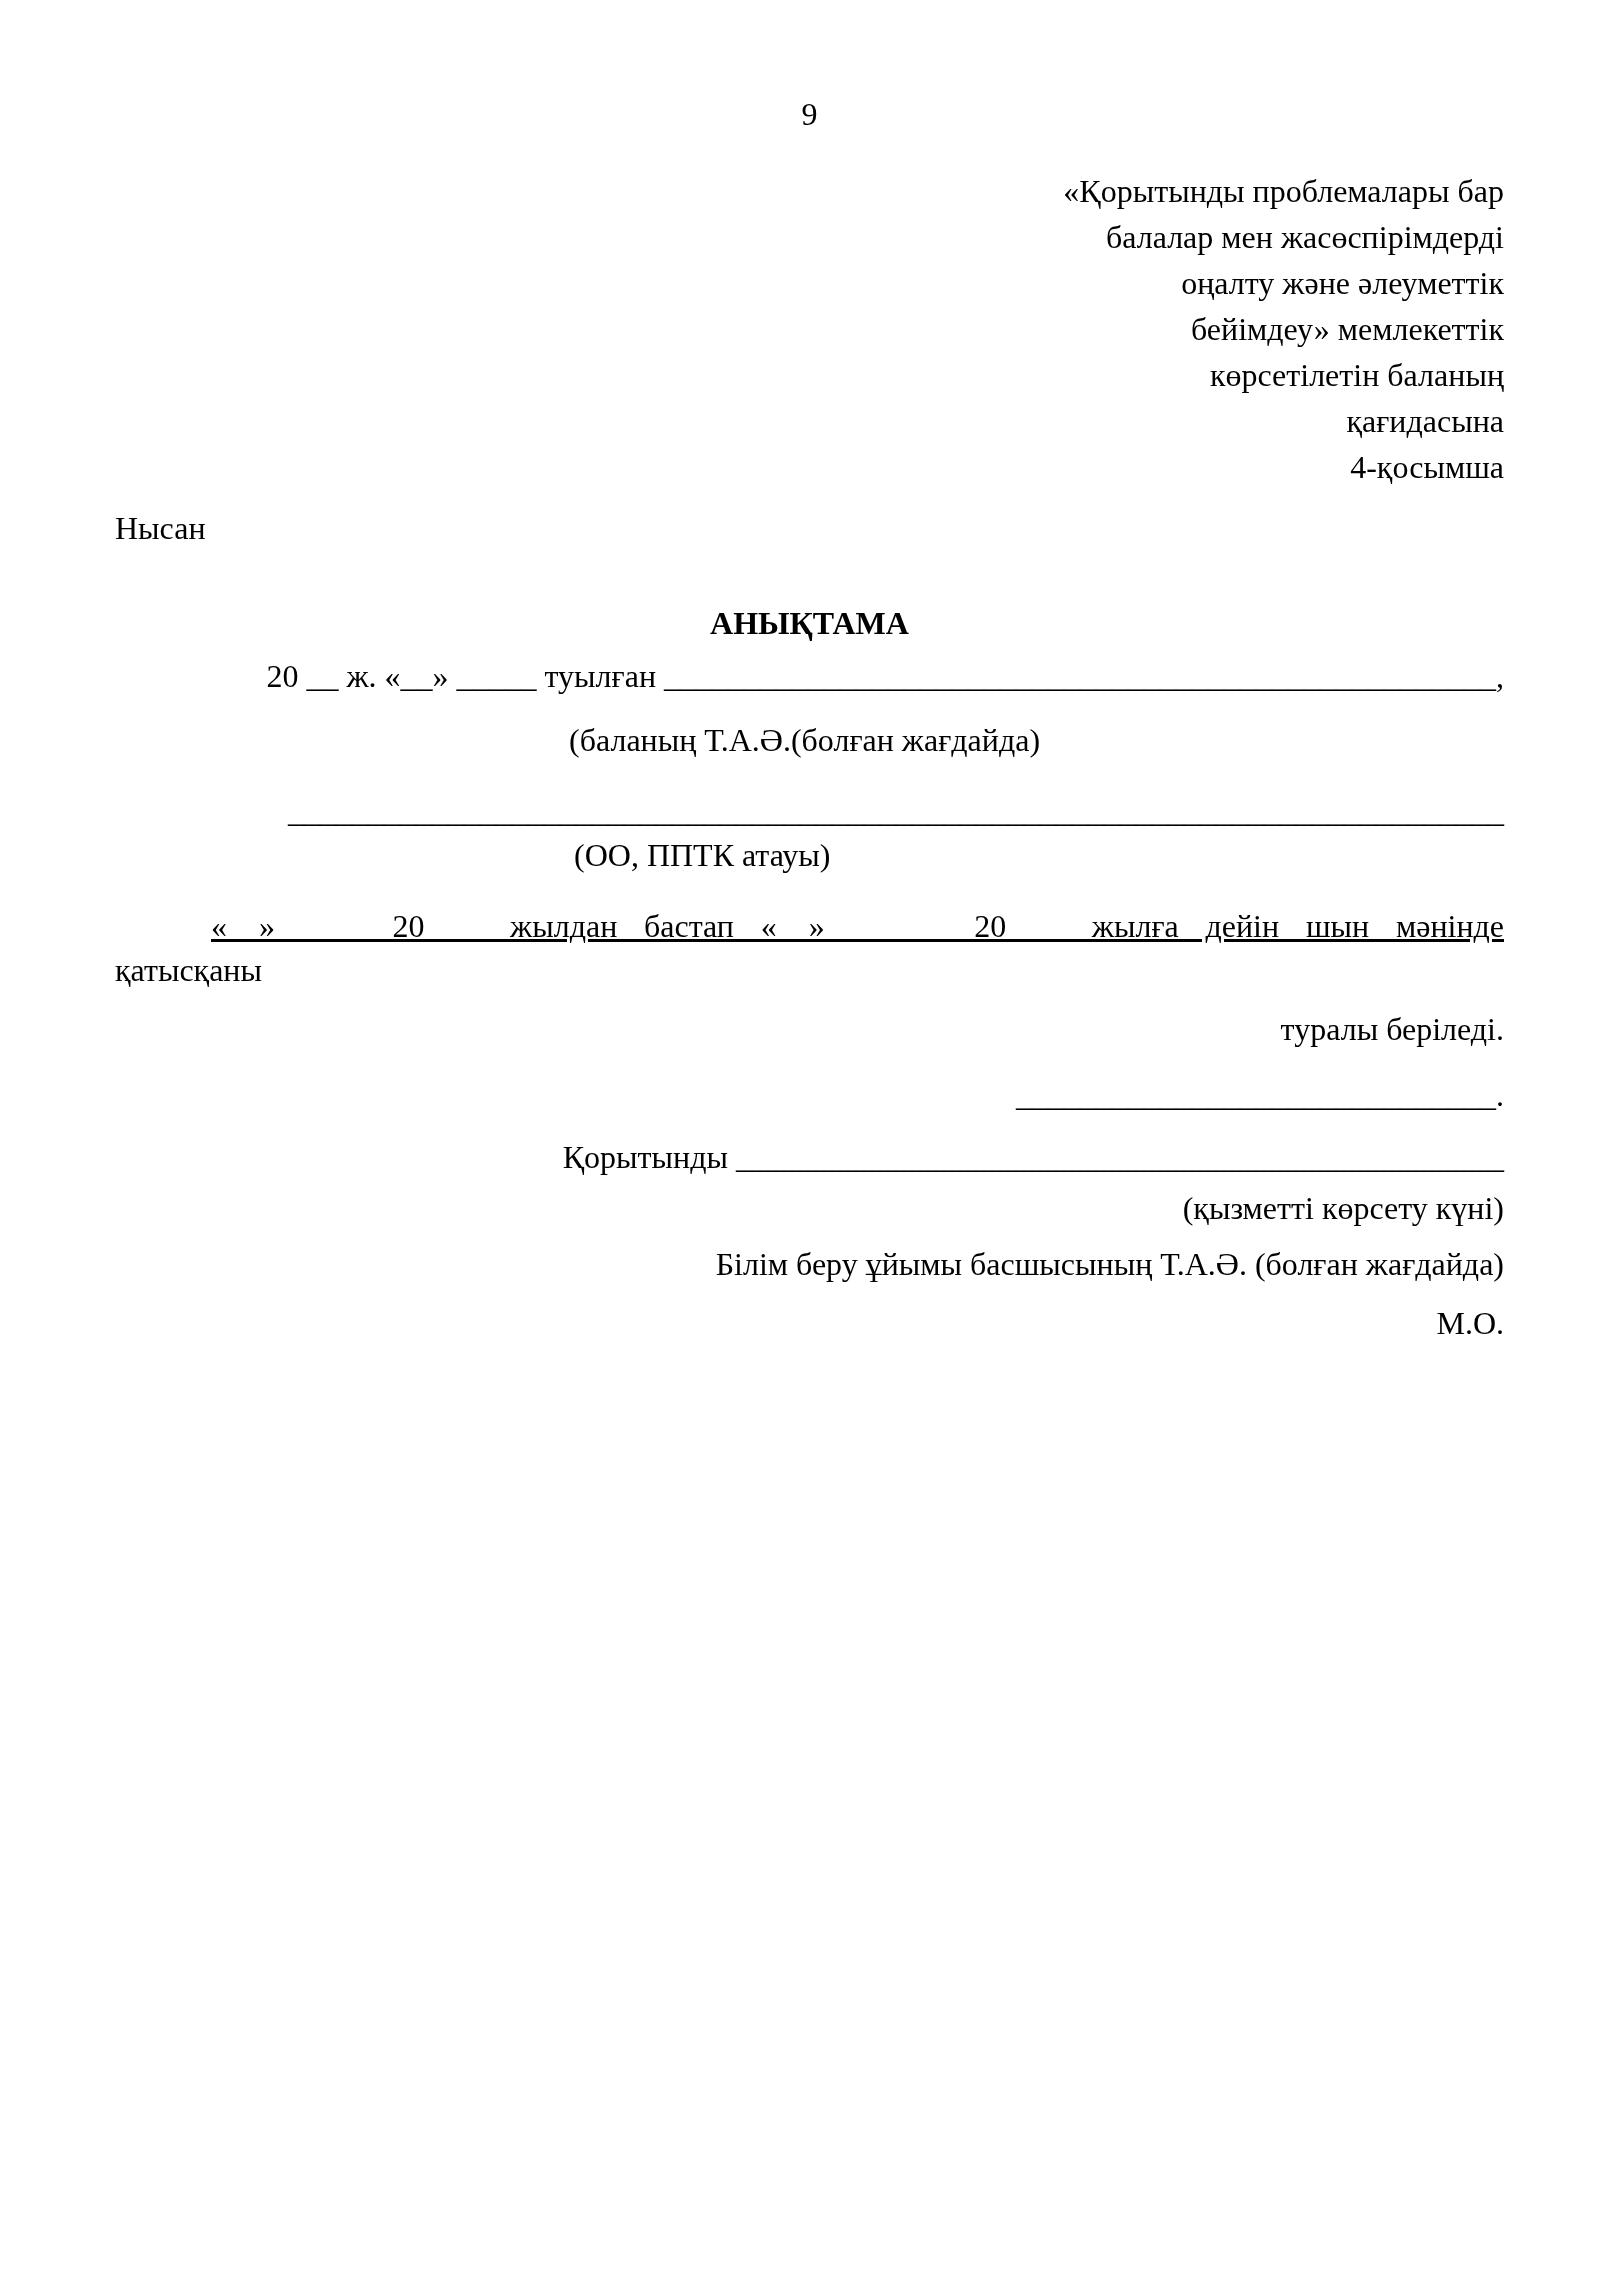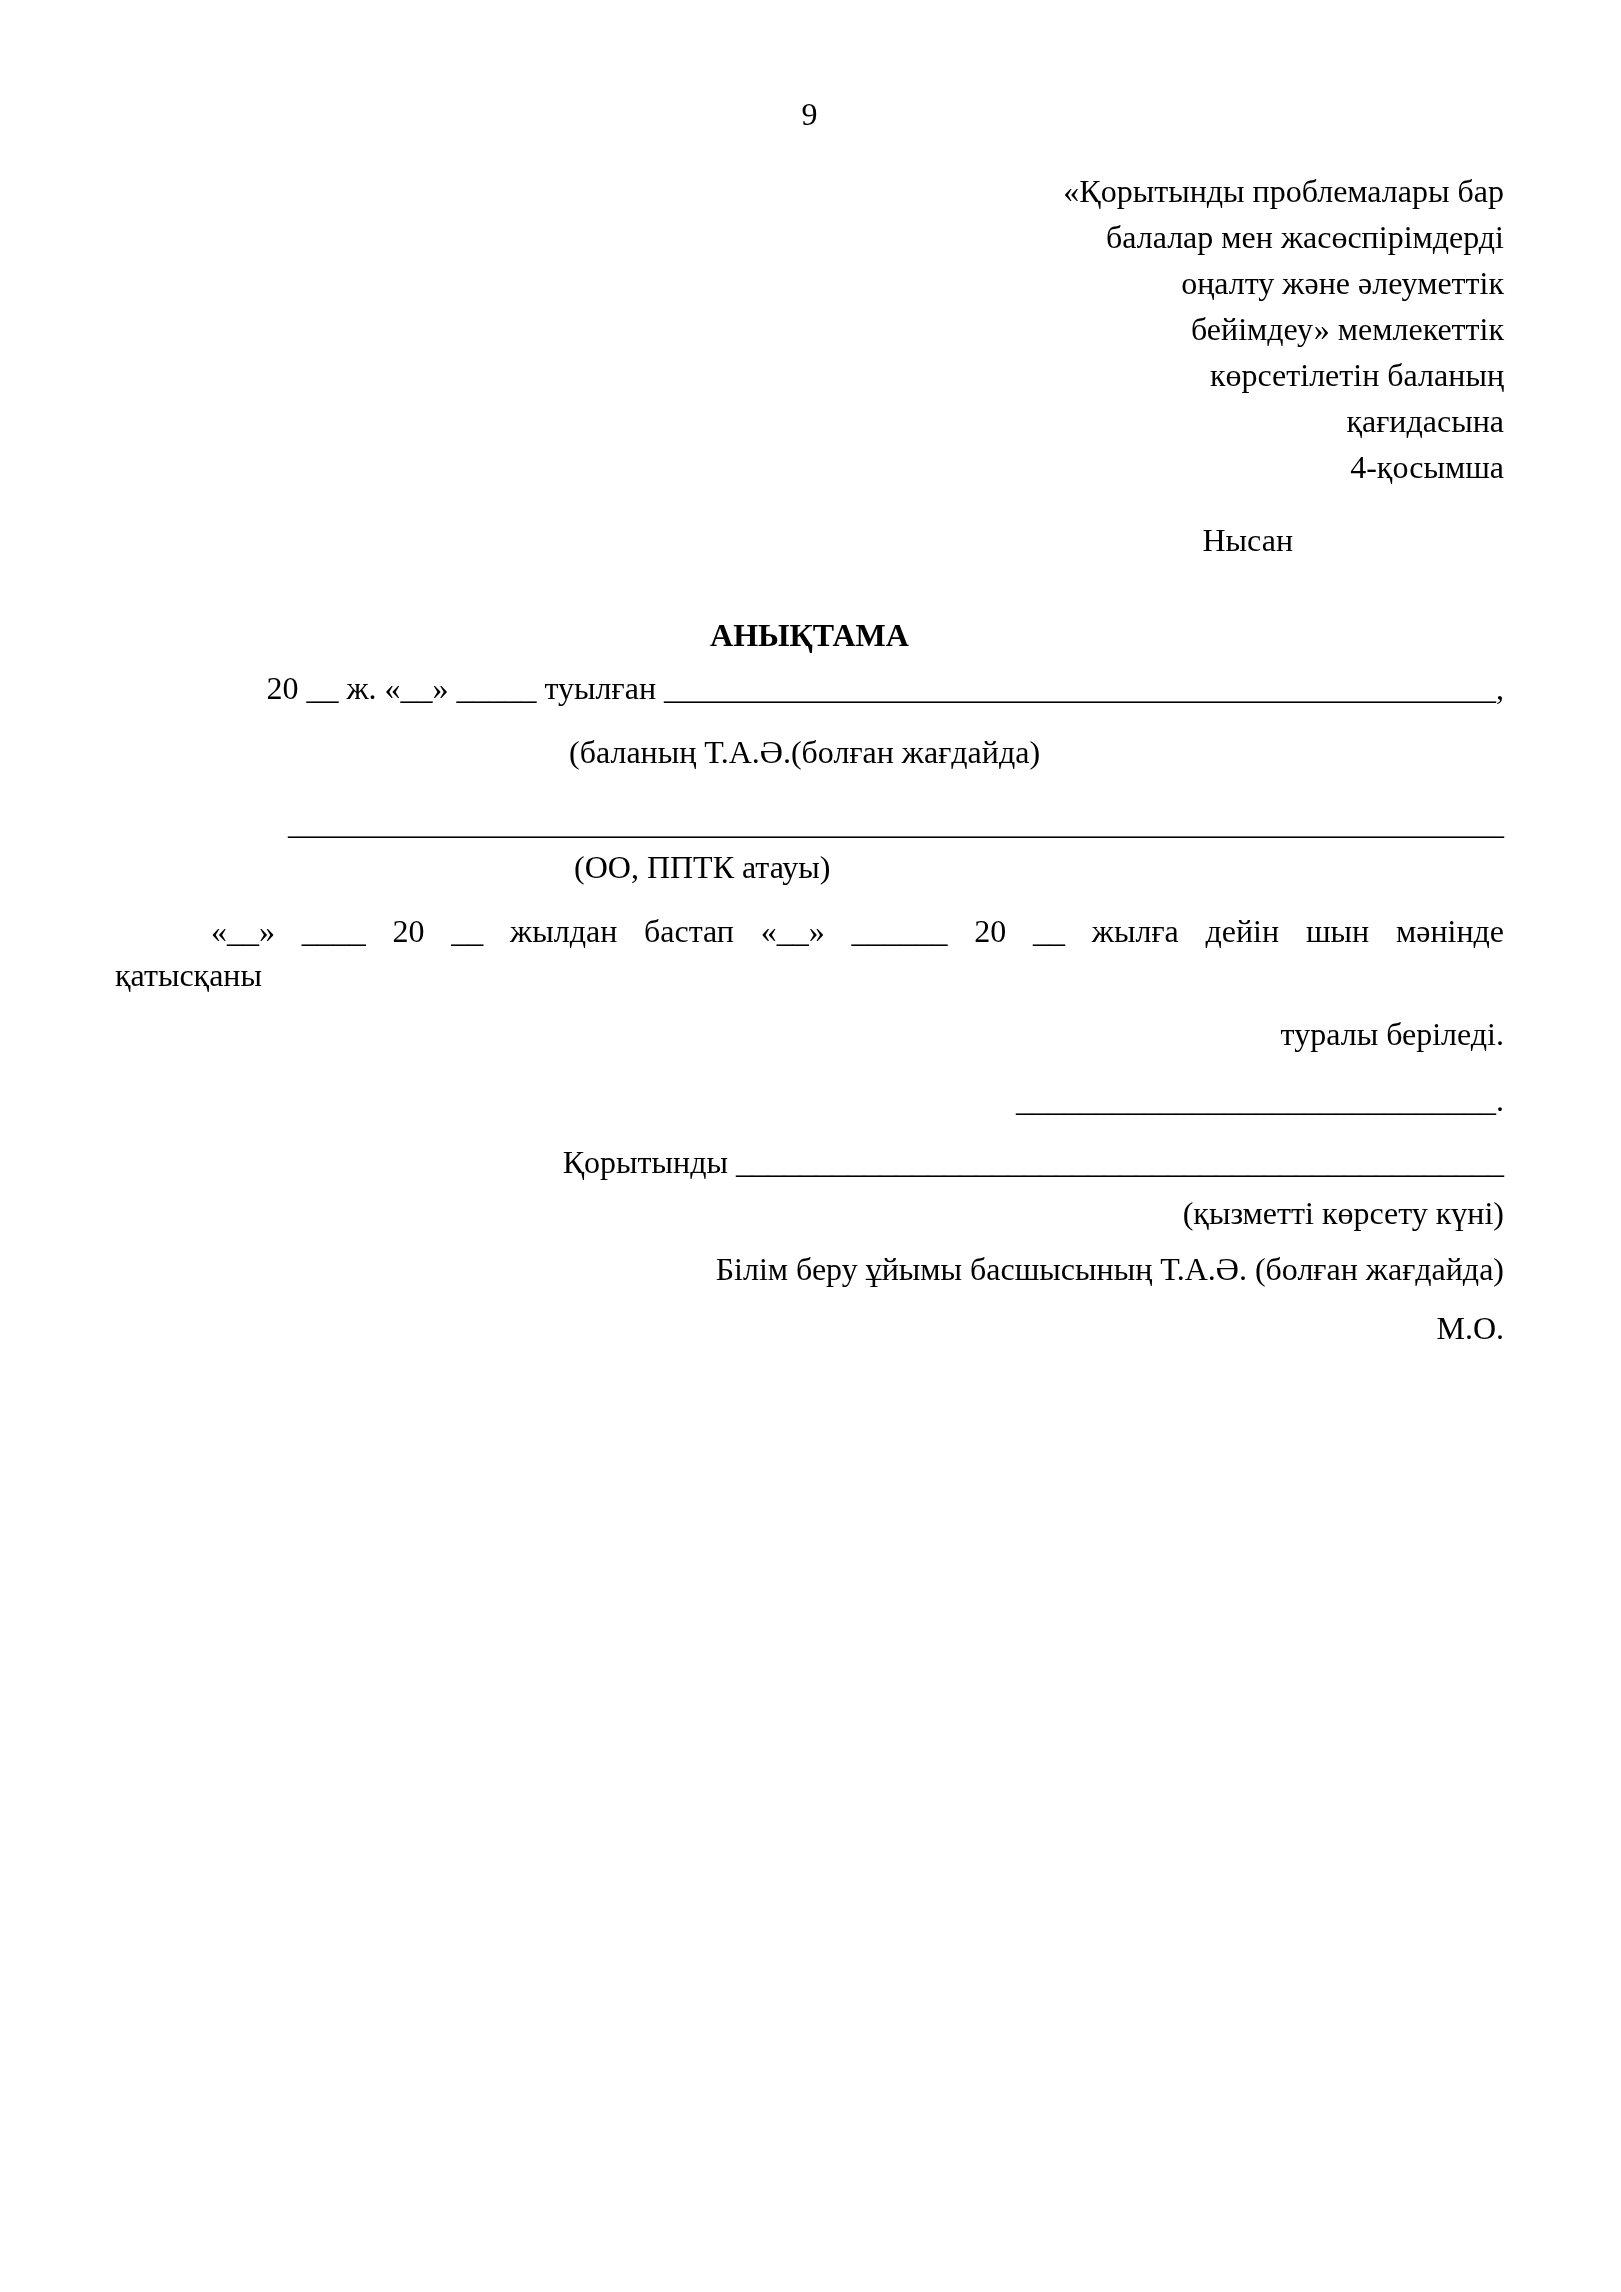--- a/index.html
+++ b/index.html
@@ -24,43 +24,43 @@
   .page-number {
     margin-top: 92px;
     text-align: center;
   }
   .appendix-block {
     margin-top: 32px;
     text-align: right;
     line-height: 46px;
   }
   .form-label {
-    margin-top: 28px;
-    text-align: right;
+    margin-top: 16px;
     padding-right: 211px;
   }
   .doc-title {
     margin-top: 51px;
     text-align: center;
     font-weight: bold;
   }
   .par-indent {
     text-indent: 96px;
     text-align: right;
     white-space: nowrap;
   }
   .line-birth      { margin-top: 8.8px; }
   .caption-child   { margin-top: 20.6px; padding-left: 454px; }
   .line-blank-full { margin-top: 26.5px; }
   .caption-org     { margin-top: 0px;  padding-left: 459px; }
   .line-period {
-    margin-top: 20px;
+    margin-top: 27px;
     text-indent: 96px;
     text-align: justify;
     text-align-last: justify;
+    text-decoration: underline;
   }
   .line-period-tail { margin-top: 0; }
   .line-issued     { margin-top: 14.7px; }
   .line-date-blank { margin-top: 22.5px; }
   .caption-date    { margin-top: 7.8px; }
   .line-conclusion { margin-top: 17.6px; }
   .line-head       { margin-top: 11.8px; }
   .line-seal       { margin-top: 14.7px; }
 </style>
 </head>

